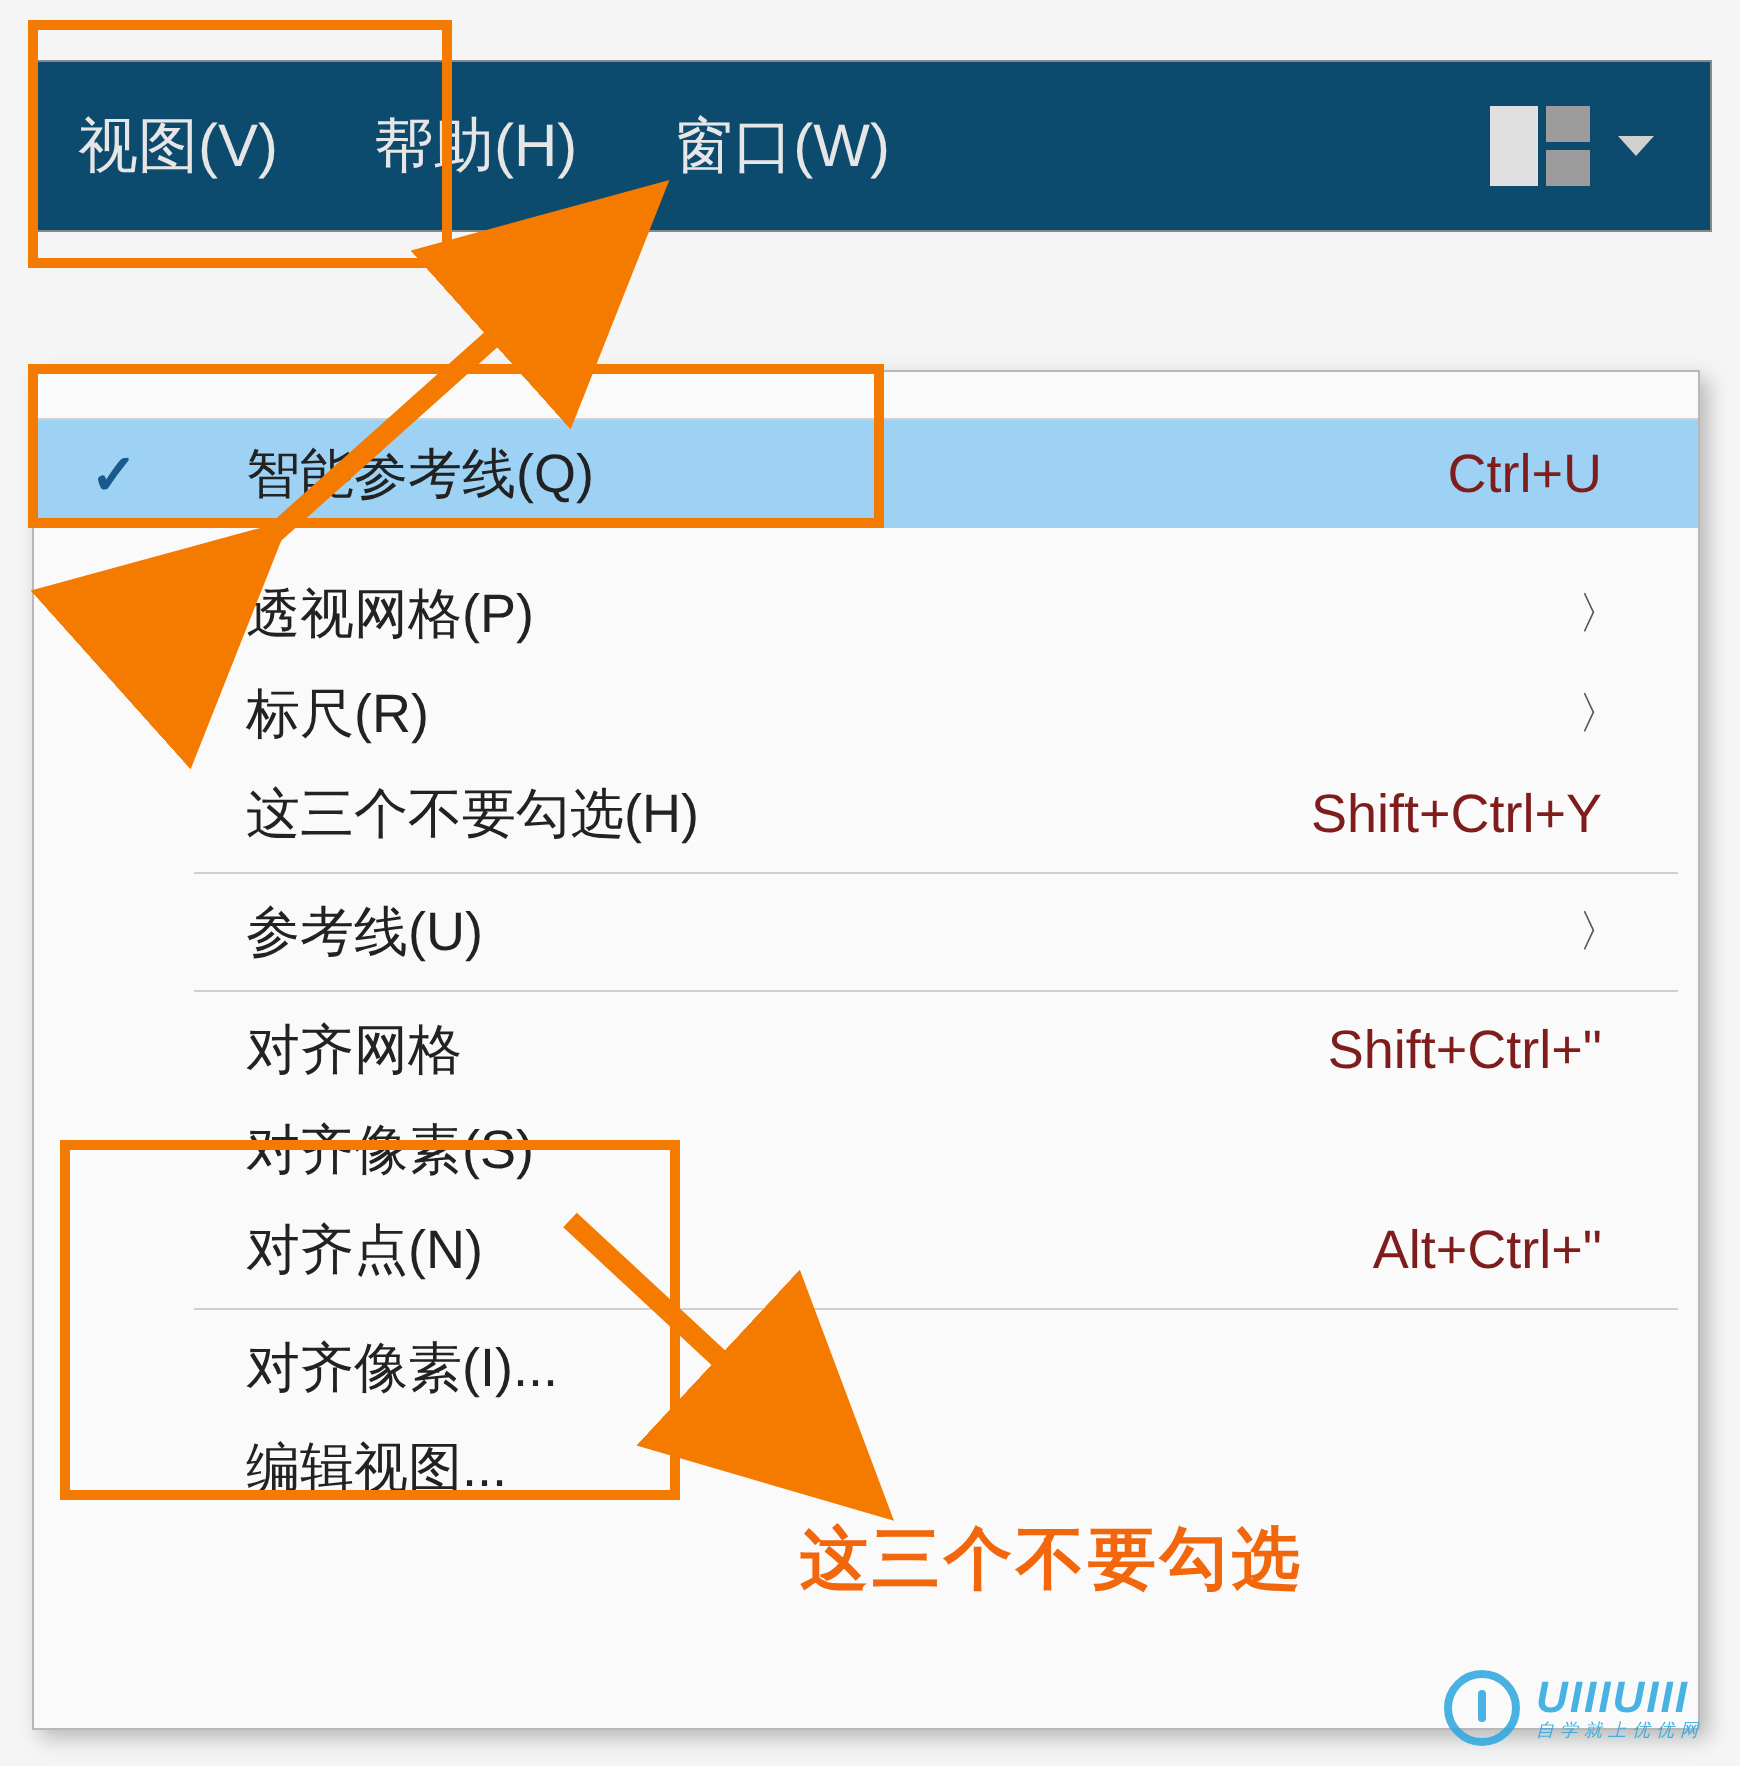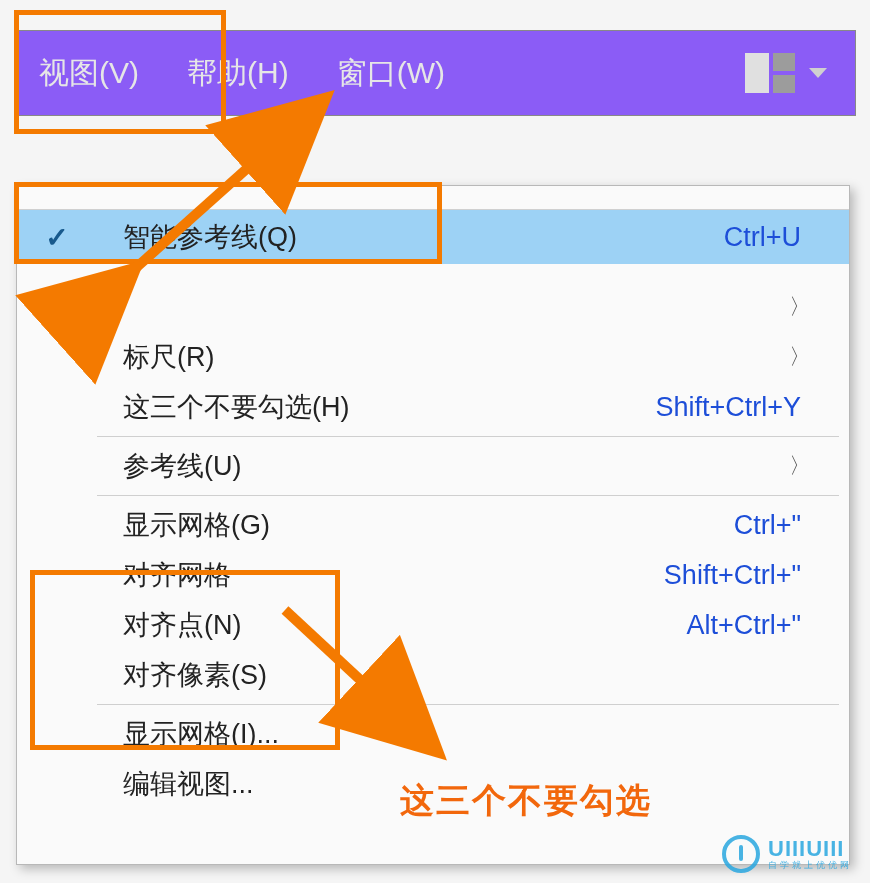--- a/index.html
+++ b/index.html
@@ -12,21 +12,21 @@
     overflow: hidden;
   }
 
   
   .menubar {
     position: absolute;
     left: 14px;
     top: 30px;
     right: 14px;
     height: 86px;
-    background: #8b5cf6;
+    background: #0c4a6e;
     display: flex;
     align-items: center;
     border: 1px solid #888;
   }
   .menubar .menu-item {
     color: #e6e6e6;
     font-size: 30px;
     padding: 16px 24px;
     white-space: nowrap;
     cursor: pointer;
@@ -90,21 +90,21 @@
   .menu-panel .row.first { height: 24px; border-bottom: 1px solid #d0d0d0; }
   .menu-panel .row .gutter {
     width: 80px;
     flex: 0 0 80px;
     display: flex;
     align-items: center;
     justify-content: center;
   }
   .menu-panel .row .label { flex: 0 0 auto; padding-left: 26px; }
   .menu-panel .row .fill { flex: 1; }
-  .menu-panel .row .shortcut { color: #1d4ed8; font-size: 27px; padding-right: 10px; }
+  .menu-panel .row .shortcut { color: #7f1d1d; font-size: 27px; padding-right: 10px; }
   .menu-panel .row .sub-arrow { color: #555; font-size: 22px; padding-left: 10px;}
   .menu-panel .row.sel {
     background: #9dd2f5;
     height: 54px;
   }
   .menu-panel .sep {
     height: 1px;
     margin: 4px 10px 4px 80px;
     background: #cfcfcf;
   }
@@ -143,21 +143,21 @@
     position: relative;
   }
   .watermark .logo-circle::after {
     content:"";
     position:absolute;
     left:13px; top:6px;
     width:4px; height:16px;
     background:#2aa7e0;
     border-radius:2px;
   }
-  .watermark .wtxt { display:flex; flex-direction:column; line-height:1; }
+  .watermark .wtxt { display:flex; flex-direction:column; line-height:1;font-style:italic; }
   .watermark .wtxt .big { color:#2aa7e0; font-weight:800; font-size:22px; letter-spacing:1px; }
   .watermark .wtxt .small { color:#2aa7e0; font-size:9px; letter-spacing:3px; margin-top:1px;}
 </style>
 </head>
 <body>
 
 <div class="menubar">
   <div class="menu-item">视图(V)</div>
   <div class="menu-item">帮助(H)</div>
   <div class="menu-item">窗口(W)</div>
@@ -183,20 +183,21 @@
       </div>
     <div class="label">智能参考线(Q)</div>
     <div class="fill"></div>
     <div class="shortcut">Ctrl+U</div>
   </div>
 
   <div style="height:18px"></div>
 
   <div class="row">
     <div class="gutter"></div>
+    <div class="label">透视网格(P)</div>
     <div class="fill"></div>
     <div class="sub-arrow">〉</div>
   </div>
   <div class="row">
     <div class="gutter"></div>
     <div class="label">标尺(R)</div>
     <div class="fill"></div>
     <div class="sub-arrow">〉</div>
   </div>
   <div class="row">
@@ -212,48 +213,42 @@
     <div class="gutter"></div>
     <div class="label">参考线(U)</div>
     <div class="fill"></div>
     <div class="sub-arrow">〉</div>
   </div>
 
   <div class="sep"></div>
 
   <div class="row">
     <div class="gutter"></div>
-    <div class="label">显示网格(G)</div>
-    <div class="fill"></div>
-    <div class="shortcut">Ctrl+"</div>
-  </div>
-  <div class="row">
-    <div class="gutter"></div>
     <div class="label">对齐网格</div>
     <div class="fill"></div>
     <div class="shortcut">Shift+Ctrl+"</div>
   </div>
   <div class="row">
     <div class="gutter"></div>
+    <div class="label">对齐像素(S)</div>
+    <div class="fill"></div>
+    <div class="shortcut"></div>
+  </div>
+  <div class="row">
+    <div class="gutter"></div>
     <div class="label">对齐点(N)</div>
     <div class="fill"></div>
     <div class="shortcut">Alt+Ctrl+"</div>
   </div>
-  <div class="row">
-    <div class="gutter"></div>
-    <div class="label">对齐像素(S)</div>
-    <div class="fill"></div>
-    <div class="shortcut"></div>
-  </div>
 
   <div class="sep"></div>
 
   <div class="row">
     <div class="gutter"></div>
-    <div class="label">显示网格(I)...</div>
+    <div class="label">对齐像素(I)...</div>
     <div class="fill"></div>
   </div>
   <div class="row">
     <div class="gutter"></div>
     <div class="label">编辑视图...</div>
     <div class="fill"></div>
   </div>
 </div>
 
 <div class="hl top-left"></div>
@@ -275,21 +270,21 @@
   <svg width="200" height="180">
     <defs>
       <marker id="ah2" markerWidth="18" markerHeight="18" refX="9" refY="6" orient="auto">
         <path d="M0,0 L12,6 L0,12 Z" fill="#f47a00"></path>
       </marker>
     </defs>
     <line x1="10" y1="10" x2="150" y2="140" stroke="#f47a00" stroke-width="10" marker-end="url(#ah2)"></line>
   </svg>
 </div>
 
-<div class="annotation" style="left:400px; top:757px;margin-top:21px;">这三个不要勾选</div>
+<div class="annotation" style="left:400px; top:757px;">这三个不要勾选</div>
 
 <div class="watermark">
   <div class="logo-circle"></div>
   <div class="wtxt">
     <div class="big">UIIIUIII</div>
     <div class="small">自学就上优优网</div>
   </div>
 </div>
 
 </body></html>

